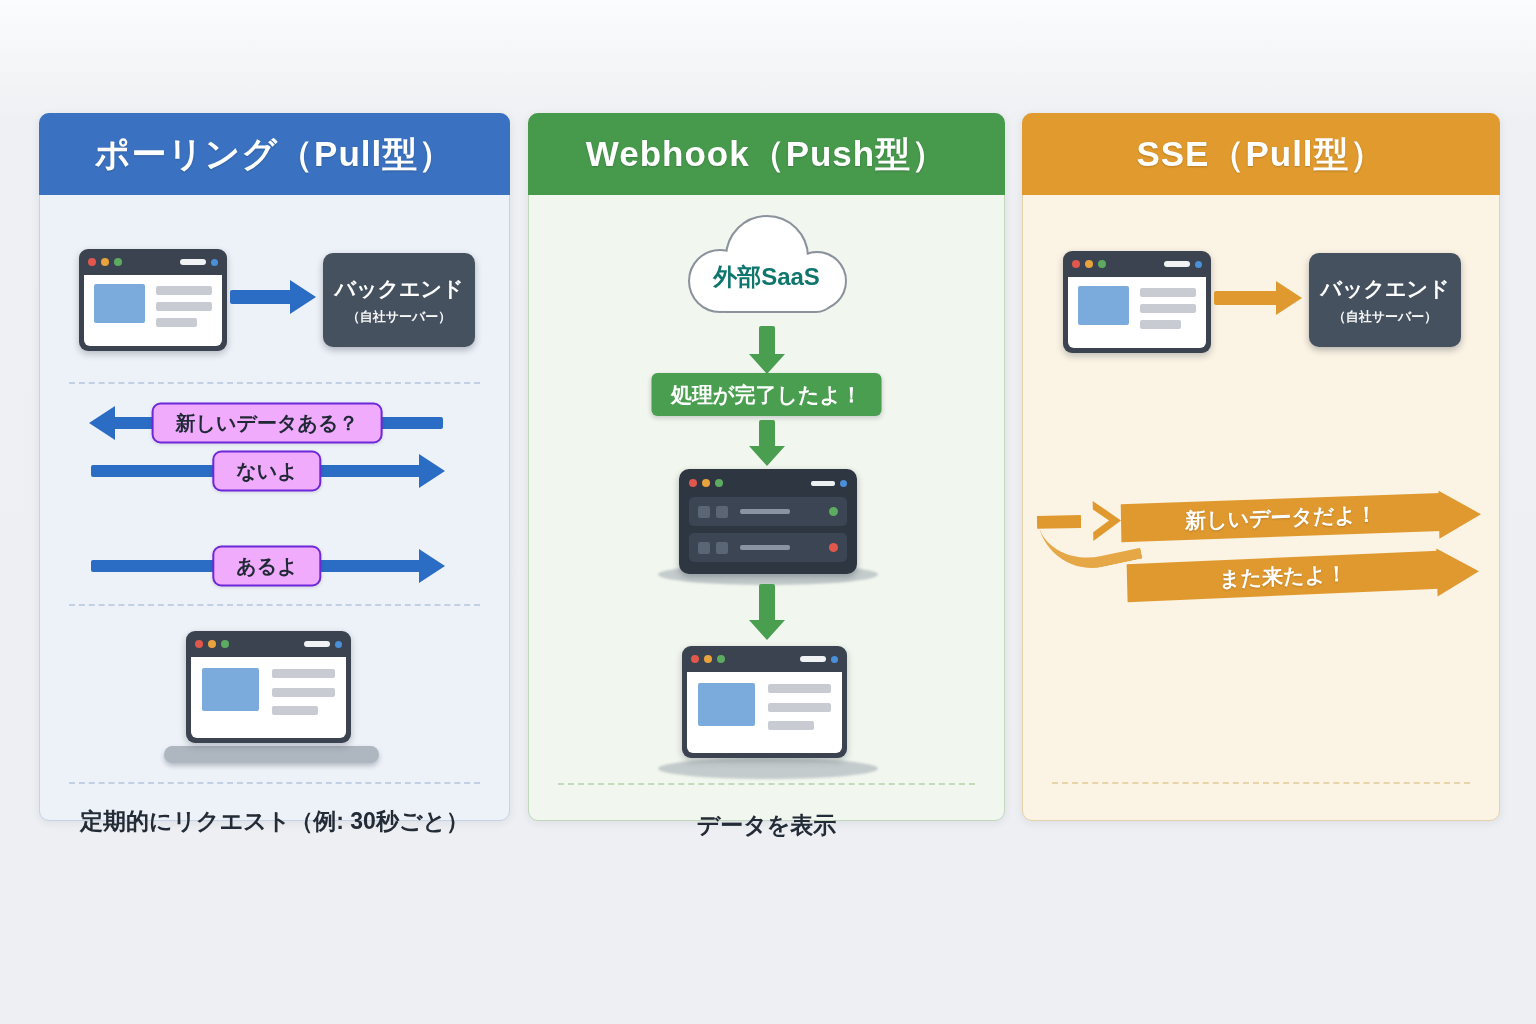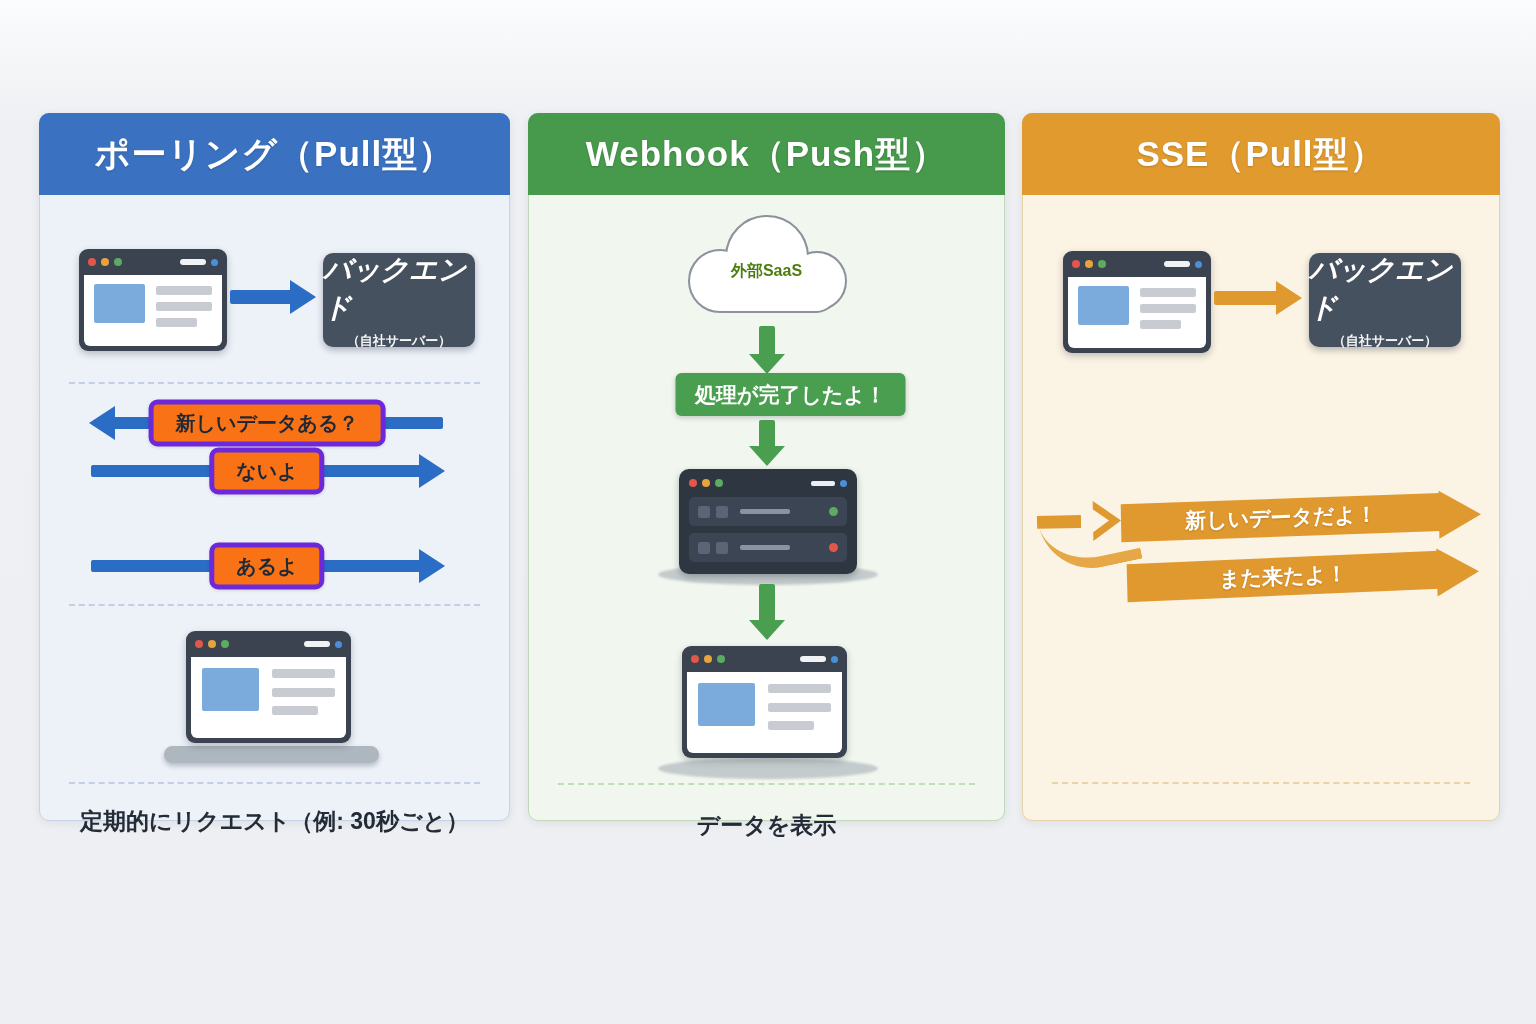--- a/index.html
+++ b/index.html
@@ -36,21 +36,21 @@
   .b-img { position:absolute; left:7%; top:13%; width:37%; height:54%; background:#7babdc; border-radius:2px; }
   .ln { position:absolute; left:52%; height:9px; background:#c8ccd2; border-radius:2px; }
   .ln.l1 { top:15%; width:41%; } .ln.l2 { top:38%; width:41%; } .ln.l3 { top:61%; width:30%; }
   .laptop-base { position:absolute; background:#aeb6bf; border-radius:9px; height:17px;
                  box-shadow:0 3px 5px rgba(20,30,45,.25); }
 
   
   .backend-box { position:absolute; width:152px; height:94px; background:#46515f; border-radius:10px;
                  color:#fff; display:flex; flex-direction:column; align-items:center; justify-content:center;
                  gap:5px; box-shadow:0 3px 7px rgba(20,30,45,.3); }
-  .backend-l1 { font-size:28px; font-weight:bold;font-style:italic; }
+  .backend-l1 { font-size:21px; font-weight:bold; }
   .backend-l2 { font-size:13px; font-weight:bold; opacity:.95; }
 
   
   .h-arrow { position:absolute; height:34px; }
   .h-bar  { position:absolute; left:0; top:10px; right:22px; height:14px; border-radius:2px; }
   .h-head { position:absolute; right:0; top:0; width:0; height:0;
             border-top:17px solid transparent; border-bottom:17px solid transparent; }
   .h-arrow.blue .h-bar   { background:#2b6cc4; }
   .h-arrow.blue .h-head  { border-left:26px solid #2b6cc4; }
   .h-arrow.orange .h-bar { background:#e0992e; }
@@ -59,44 +59,44 @@
   
   .poll-row { position:absolute; left:49px; width:356px; height:40px; }
   .prow-bar { position:absolute; top:14px; height:12px; background:#2b6cc4; border-radius:2px; }
   .dir-left  .prow-bar { left:20px; right:2px; }
   .dir-right .prow-bar { left:2px;  right:20px; }
   .prow-head { position:absolute; top:3px; width:0; height:0;
                border-top:17px solid transparent; border-bottom:17px solid transparent; }
   .dir-left  .prow-head { left:0;  border-right:26px solid #2b6cc4; }
   .dir-right .prow-head { right:0; border-left:26px solid #2b6cc4; }
   .msg { position:absolute; left:50%; top:50%; transform:translate(-50%,-50%);
-         background:#f97316; border:5px solid #6d28d9; border-radius:9px; padding:5px 22px;
+         background:#f0abfc; border:2px solid #6d28d9; border-radius:9px; padding:5px 22px;
          font-size:20px; font-weight:bold; color:#1f2835; white-space:nowrap;
          box-shadow:0 1px 3px rgba(20,30,45,.1); }
 
   
   .divider { position:absolute; left:29px; right:29px; border-top:2px dashed #c3cfe3; }
   .green-dash  { border-top-color:#c2dcbb; }
   .orange-dash { border-top-color:#e7d4a9; }
 
   
   .v-arrow { position:absolute; width:36px; }
   .v-bar  { position:absolute; left:10px; top:0; bottom:18px; width:16px; background:#4a9e50; border-radius:2px; }
   .v-head { position:absolute; bottom:0; left:0; width:0; height:0;
             border-left:18px solid transparent; border-right:18px solid transparent;
             border-top:20px solid #4a9e50; }
 
   
   .cloud { position:absolute; left:50%; transform:translateX(-50%); top:95px; width:210px; height:118px; }
   .cloud-label { position:absolute; left:0; right:0; top:52px; text-align:center;
-                 font-size:16px; font-weight:bold; color:#4d7c0f; }
+                 font-size:24px; font-weight:bold; color:#0f766e; }
   .event-box { position:absolute; left:50%; transform:translateX(-50%); top:259px; height:43px;
                background:#4a9e50; color:#fff; font-size:21px; font-weight:bold;
                display:flex; align-items:center; padding:0 20px; border-radius:6px;
-               white-space:nowrap; box-shadow:0 2px 5px rgba(20,30,45,.2);margin-left:24px; }
+               white-space:nowrap; box-shadow:0 2px 5px rgba(20,30,45,.2); }
   .server { position:absolute; left:150px; top:355px; width:178px; height:105px; background:#2e3642;
             border-radius:10px; padding:7px 10px; box-shadow:0 3px 7px rgba(20,30,45,.3); }
   .s-top { display:flex; align-items:center; gap:5px; height:14px; }
   .s-dash { margin-left:auto; width:24px; height:5px; background:#eceff2; border-radius:2px; }
   .slab { position:relative; height:29px; background:#3b4553; border-radius:5px; margin-top:7px;
           display:flex; align-items:center; gap:6px; padding:0 9px; }
   .sq { width:12px; height:12px; background:#5a6575; border-radius:2px; flex:none; }
   .s-line { width:50px; height:5px; background:#8a93a1; border-radius:2px; margin-left:6px; }
   .s-led { margin-left:auto; width:9px; height:9px; border-radius:50%; }
   .led-g { background:#5cab60; } .led-r { background:#e2574c; }

